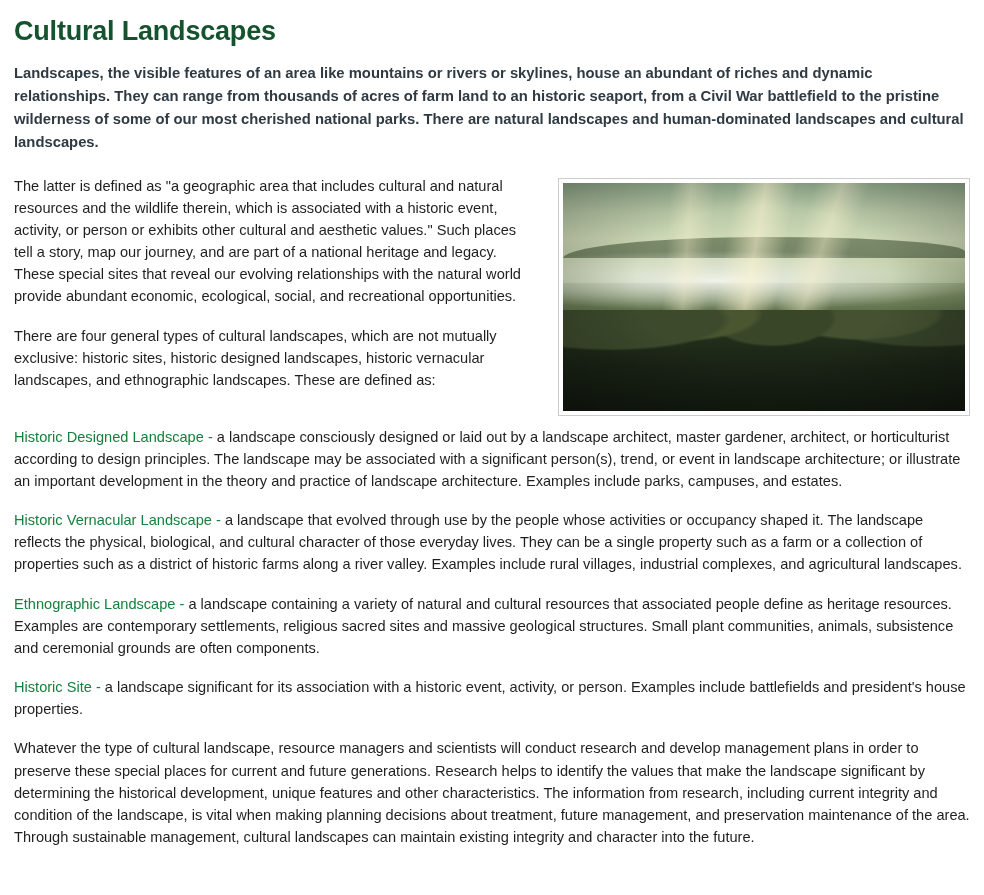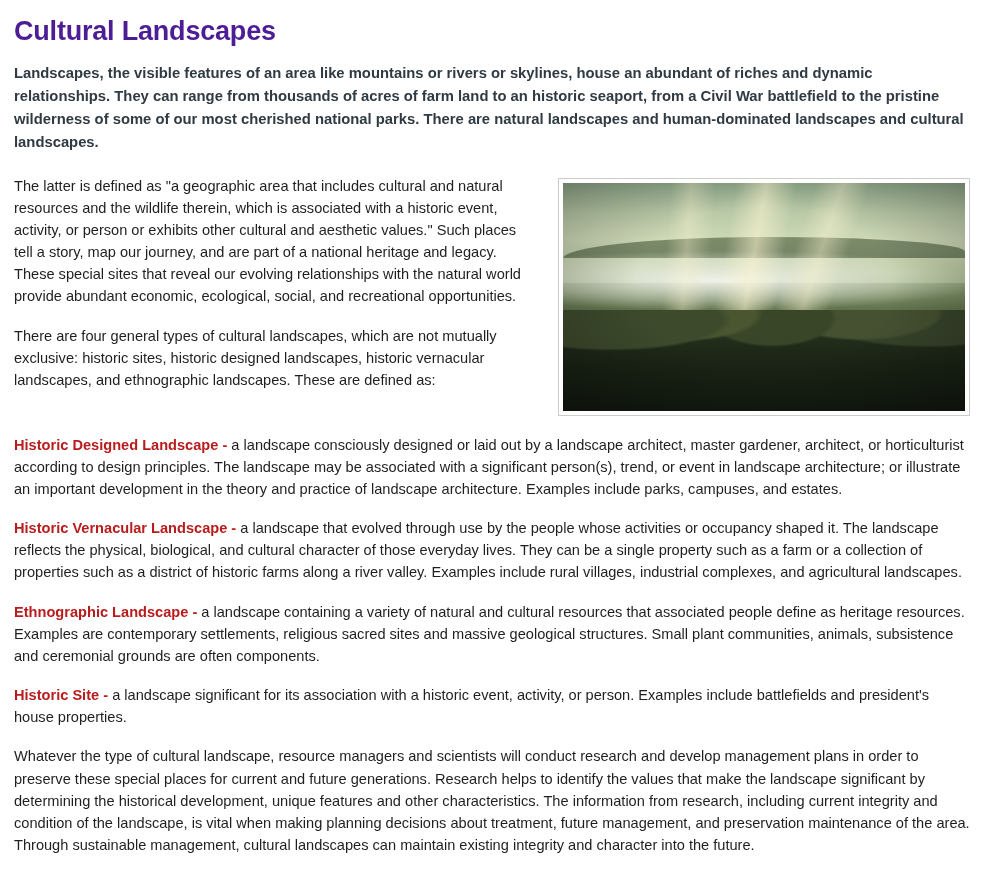--- a/index.html
+++ b/index.html
@@ -16,26 +16,26 @@
   .page {
     padding: 10px 14px 8px 14px;
     box-sizing: border-box;
     width: 984px;
   }
   h1.title {
     font-family: "Liberation Sans", sans-serif;
     font-size: 27px;
     line-height: 1.12;
     font-weight: bold;
-    color: #4c1d95;
+    color: #14532d;
     margin: 6px 0 16px 0;
     letter-spacing: -0.2px;
   }
   p {
-    margin: 8px 0 17px 0;
+    margin: 0 0 17px 0;
     font-size: 14.6px;
     line-height: 1.52;
     color: #1f1f1f;
   }
   p.lede {
     font-weight: bold;
     color: #2f3a42;
     font-size: 14.8px;
     line-height: 1.56;
     margin-bottom: 20px;
@@ -94,22 +94,22 @@
       radial-gradient(ellipse at 52% 8%, #3a4628 0 20%, rgba(0,0,0,0) 22%),
       radial-gradient(ellipse at 74% 3%, #455131 0 18%, rgba(0,0,0,0) 20%),
       radial-gradient(ellipse at 91% 9%, #37432a 0 20%, rgba(0,0,0,0) 22%),
       linear-gradient(to bottom, #2c3822 0%, #1a2315 55%, #121a10 100%);
   }
   .ph-vignette {
     position: absolute; left: 0; top: 0; width: 100%; height: 100%;
     background: radial-gradient(ellipse at 50% 45%, rgba(0,0,0,0) 45%, rgba(0,0,0,.30) 100%);
   }
   strong.term {
-    font-weight: bold;
-    color: #b91c1c;
+    font-weight: normal;
+    color: #15803d;
   }
   .clear { clear: both; }
 </style>
 </head>
 <body>
 
 <div class="page">
 
   <h1 class="title">Cultural Landscapes</h1>
 

